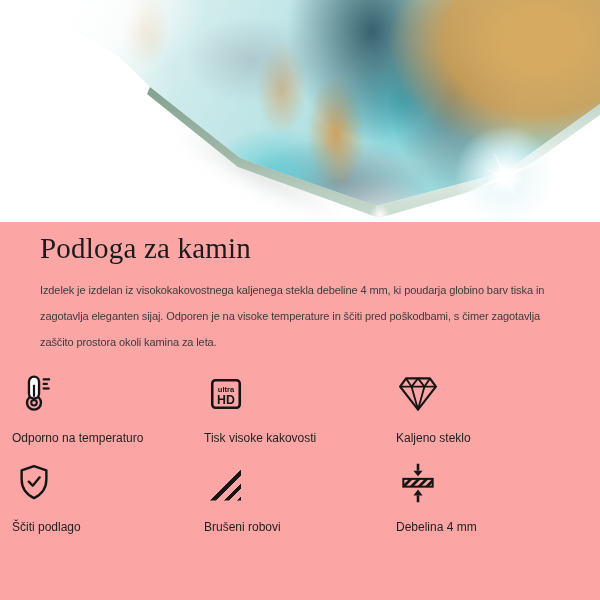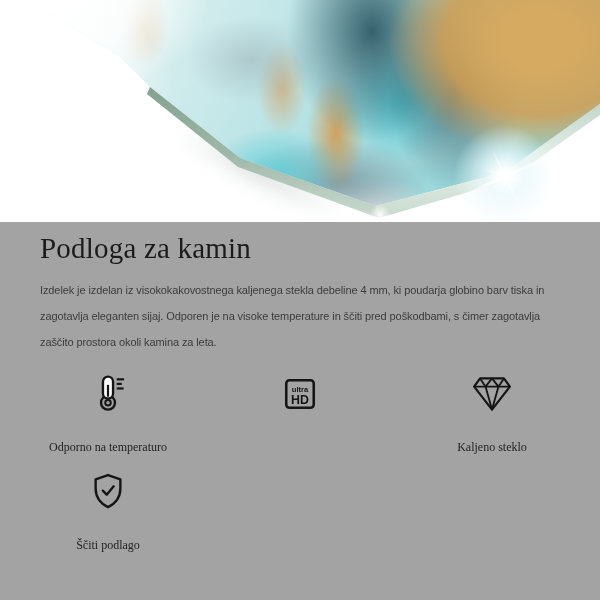--- a/index.html
+++ b/index.html
@@ -1,18 +1,18 @@
 <!DOCTYPE html>
 <html><head>
 <meta charset="utf-8">
 <style>
   * { margin:0; padding:0; box-sizing:border-box; }
   html,body { background:#ffffff; }
   body { width:600px; height:600px; font-family:"Liberation Sans", sans-serif; overflow:hidden; }
-  .page { position:relative; width:600px; height:600px; background:#a3a3a3; }
+  .page { position:relative; width:600px; height:600px; background:#fca5a5; }
 
   
   .hero { position:relative; width:600px; height:222px; overflow:hidden; background:#fff; }
 
   .panel-shadow {
     position:absolute; left:148px; top:92px; width:270px; height:54px;
     transform:rotate(27deg); transform-origin:left top;
     background:radial-gradient(ellipse 50% 50% at 50% 40%, rgba(140,152,152,0.28), rgba(140,152,152,0) 70%);
     filter:blur(7px);
   }
@@ -68,23 +68,23 @@
     margin:8px 40px 0; font-family:"Liberation Serif", serif; font-weight:400;
     font-size:29px; line-height:37px; color:#1b1b1b; letter-spacing:0.2px;
   }
   .desc {
     margin:10px 40px 0; width:522px; font-size:11px; line-height:26px;
     color:#3c3c3c; letter-spacing:-0.1px;
   }
 
   
   .features { margin:16px 12px 0; display:grid; grid-template-columns:repeat(3,1fr); row-gap:14px; }
-  .feature { display:flex; flex-direction:column; align-items:center; }
+  .feature { display:flex; flex-direction:column; align-items:flex-start; }
   .feature .iconbox { height:46px; display:flex; align-items:center; justify-content:center; }
-  .feature .label { margin-top:23px; font-size:12px; line-height:15px; color:#1f1f1f; text-align:center;font-family:Liberation Serif, serif; }
+  .feature .label { margin-top:14px; font-size:12px; line-height:15px; color:#1f1f1f; text-align:center; }
   svg text { font-family:"Liberation Sans", sans-serif; }
 
   .stripes {
     width:37px; height:35px;
     clip-path:polygon(0% 100%, 82% 8%, 89% 2%, 94% 4%, 100% 14%, 100% 100%);
     background:repeating-linear-gradient(135deg, #151515 0 4px, transparent 4px 9.6px);
   }
 </style>
 </head>
 <body>
@@ -128,20 +128,21 @@
     </div>
 
     <div class="feature">
       <div class="iconbox">
         <svg width="44" height="44" viewBox="0 0 48 48" fill="none">
           <rect x="9" y="9" width="30" height="30" rx="3.5" stroke="#151515" stroke-width="2.8"></rect>
           <text x="24" y="21.5" text-anchor="middle" font-size="8.2" font-weight="700" fill="#151515">ultra</text>
           <text x="24" y="34.5" text-anchor="middle" font-size="13.5" font-weight="700" fill="#151515">HD</text>
         </svg>
       </div>
+      <div class="label">Tisk visoke kakovosti</div>
     </div>
 
     <div class="feature">
       <div class="iconbox">
         <svg width="44" height="44" viewBox="0 0 48 48" fill="none">
           <path d="M11 7 L37 7 L43.5 16 L24 41 L4.5 16 Z" stroke="#151515" stroke-width="2.4" stroke-linejoin="round"></path>
           <path d="M4.5 16 H43.5" stroke="#151515" stroke-width="2"></path>
           <path d="M11 7 L17 16 L24 7 L31 16 L37 7" stroke="#151515" stroke-width="2" stroke-linejoin="round"></path>
           <path d="M17 16 L24 41 L31 16" stroke="#151515" stroke-width="2" stroke-linejoin="round"></path>
         </svg>
@@ -152,16 +153,39 @@
     <div class="feature">
       <div class="iconbox">
         <svg width="44" height="44" viewBox="0 0 48 48" fill="none">
           <path d="M24 5.5 L37.5 10.2 V20 C37.5 29.8 31.8 36.8 24 40.5 C16.2 36.8 10.5 29.8 10.5 20 V10.2 Z" stroke="#151515" stroke-width="2.6" stroke-linejoin="round"></path>
           <path d="M18.3 22.6 L22.6 26.9 L30.2 17.8" stroke="#151515" stroke-width="2.6" stroke-linecap="round" stroke-linejoin="round"></path>
         </svg>
       </div>
       <div class="label">Ščiti podlago</div>
     </div>
 
+    <div class="feature">
+      <div class="iconbox">
+        <div class="stripes"></div>
+      </div>
+      <div class="label">Brušeni robovi</div>
+    </div>
 
+    <div class="feature">
+      <div class="iconbox">
+        <svg width="44" height="44" viewBox="0 0 48 48" fill="none">
+          <defs>
+            <pattern id="h4" width="6" height="6" patternUnits="userSpaceOnUse" patternTransform="rotate(45)">
+              <rect width="3" height="6" fill="#151515"></rect>
+            </pattern>
+          </defs>
+          <line x1="24" y1="3" x2="24" y2="10.5" stroke="#151515" stroke-width="2.8"></line>
+          <polygon points="19,10.5 29,10.5 24,16.5" fill="#151515"></polygon>
+          <rect x="8" y="19.5" width="32" height="8.5" fill="url(#h4)" stroke="#151515" stroke-width="2.2"></rect>
+          <polygon points="24,31 29,37.5 19,37.5" fill="#151515"></polygon>
+          <line x1="24" y1="37.5" x2="24" y2="45" stroke="#151515" stroke-width="2.8"></line>
+        </svg>
+      </div>
+      <div class="label">Debelina 4 mm</div>
+    </div>
 
   </div>
 </div>
 
 </body></html>

